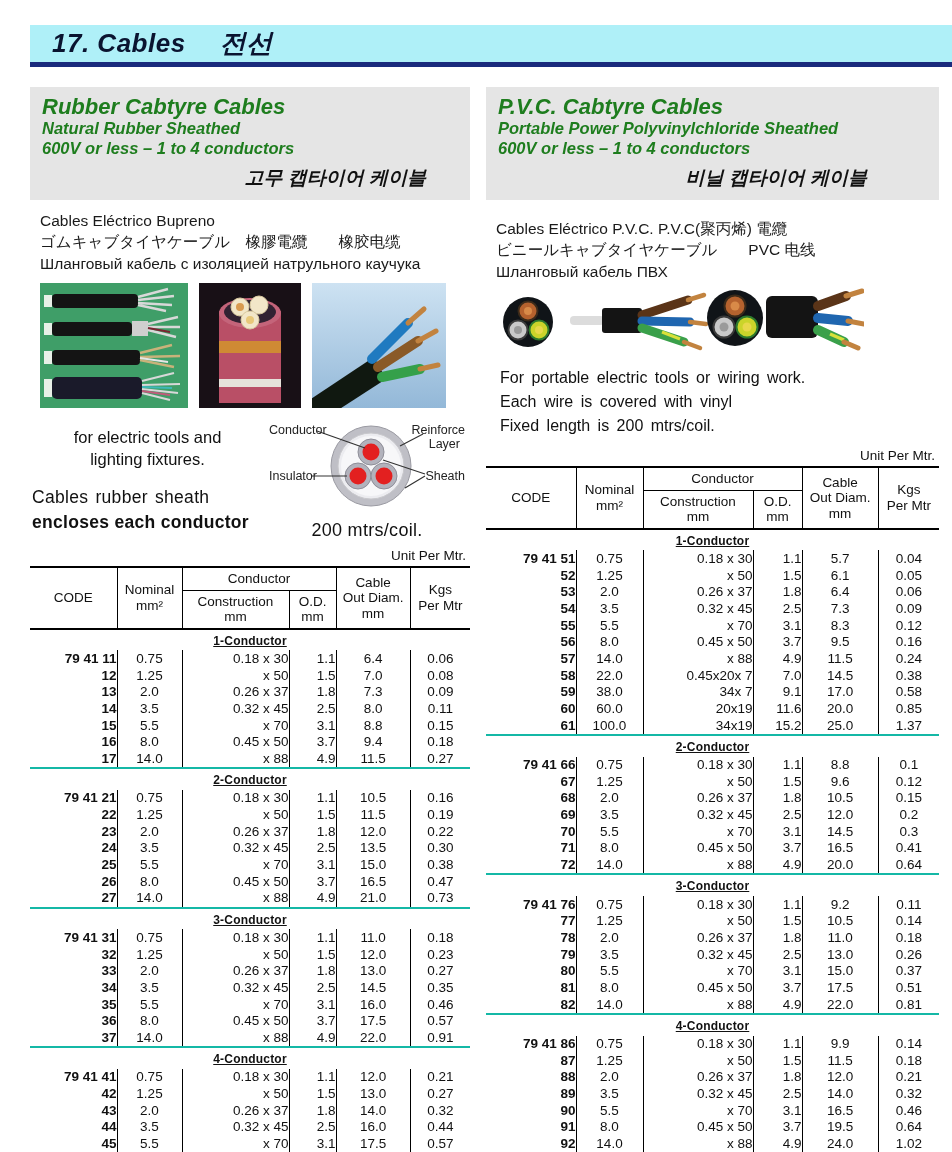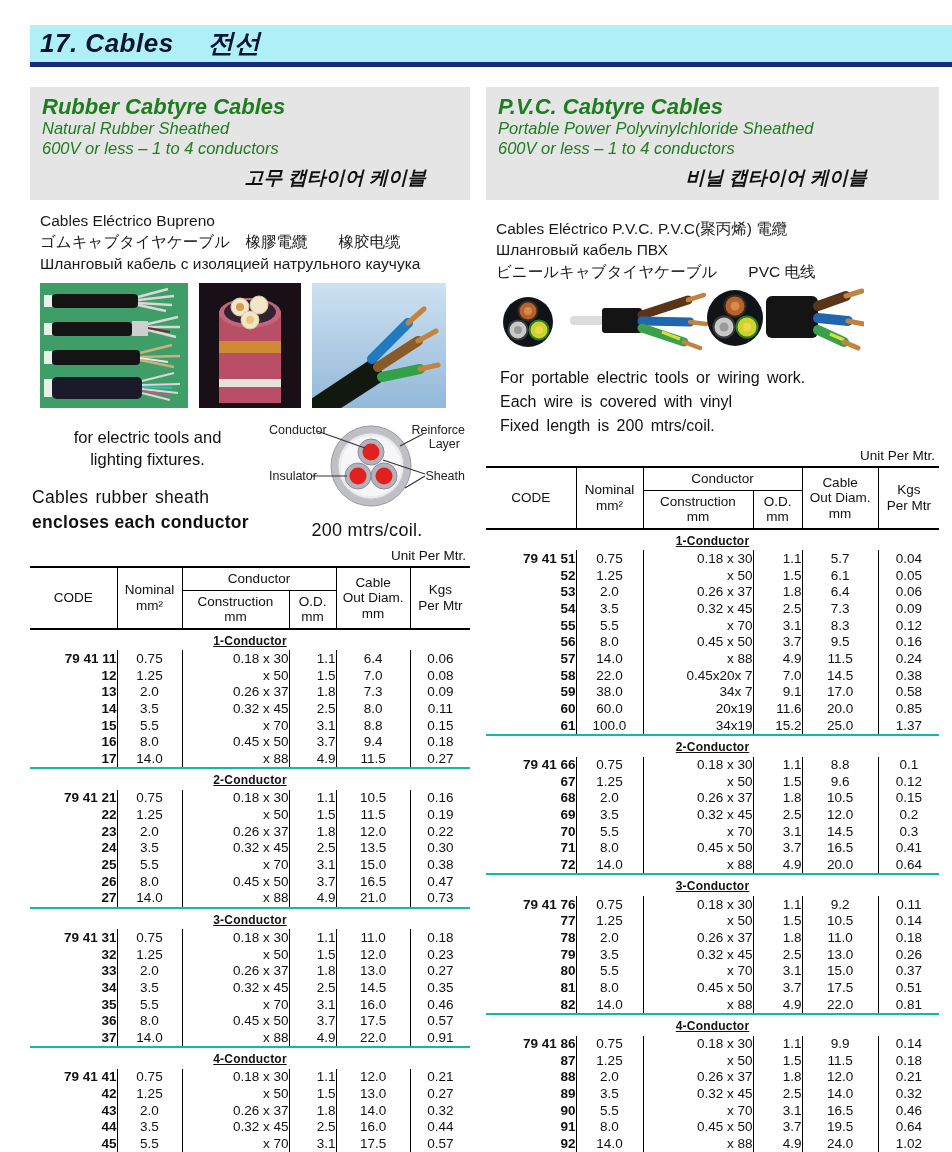--- a/index.html
+++ b/index.html
@@ -5,38 +5,38 @@
   * { margin:0; padding:0; box-sizing:border-box; }
   html,body { background:#ffffff; }
   body {
     width:952px; height:1152px; overflow:hidden; position:relative;
     font-family:"Liberation Sans","DejaVu Sans",sans-serif; color:#111;
   }
   
   .top-wrap { margin:25px 0 0 30px; width:922px; }
   .top-band {
     background:#aff0f8; height:37px; display:flex; align-items:center;
-    padding-left:10px;
+    padding-left:22px;
   }
   .top-band .ttl {
     font-size:26px; font-weight:bold; font-style:italic; color:#0a1430;
     letter-spacing:0.5px;
   }
   .top-band .ttl-ko { margin-left:34px; }
   .top-rule { height:5px; background:#1a2b7d; }
 
   
   .cols { display:flex; margin:20px 0 0 30px; gap:16px; }
   .col-left  { width:440px; }
   .col-right { width:453px; }
 
   
   .green-box { background:#e5e5e5; padding:7px 10px 9px 12px; }
   .gb-title { font-size:22px; font-weight:bold; font-style:italic; color:#1e7d1e; line-height:1.15; }
-  .gb-sub   { font-size:16.5px; font-weight:normal; font-style:italic; color:#1e7d1e; line-height:1.2; }
+  .gb-sub   { font-size:16.5px; font-weight:bold; font-style:italic; color:#1e7d1e; line-height:1.2; }
   .gb-ko    { font-size:19px; font-weight:bold; font-style:italic; color:#111; text-align:right; margin-top:6px; }
   .col-left  .gb-ko { padding-right:34px; }
   .col-right .gb-ko { padding-right:62px; }
 
   .desc { margin:10px 0 0 10px; font-size:15.5px; line-height:1.38; color:#1a1a1a; }
 
   
   .photos { display:flex; gap:11px; margin:9px 0 0 10px; }
   .photo svg { display:block; }
 
@@ -477,22 +477,22 @@
   <div class="col-right">
     <div class="green-box">
       <div class="gb-title">P.V.C. Cabtyre Cables</div>
       <div class="gb-sub">Portable Power Polyvinylchloride Sheathed</div>
       <div class="gb-sub">600V or less – 1 to 4 conductors</div>
       <div class="gb-ko">비닐 캡타이어 케이블</div>
     </div>
 
     <div class="desc" style="margin-top:18px;">
       <div>Cables Eléctrico P.V.C. P.V.C(聚丙烯) 電纜</div>
+      <div>ビニールキャブタイヤケーブル　　PVC 电线</div>
       <div>Шланговый кабель ПВХ</div>
-      <div>ビニールキャブタイヤケーブル　　PVC 电线</div>
     </div>
 
     <div class="rimgs">
       <svg width="372" height="66" viewBox="0 0 372 66">
 
         <g>
           <circle cx="36" cy="34" r="25" fill="#101418"></circle>
           <circle cx="36" cy="23" r="9.5" fill="#b5622e" stroke="#3a2a1a" stroke-width="2"></circle>
           <circle cx="36" cy="23" r="4" fill="#d88a48"></circle>
           <circle cx="26" cy="42" r="9.5" fill="#c9c9c9" stroke="#3a3a3a" stroke-width="2"></circle>

